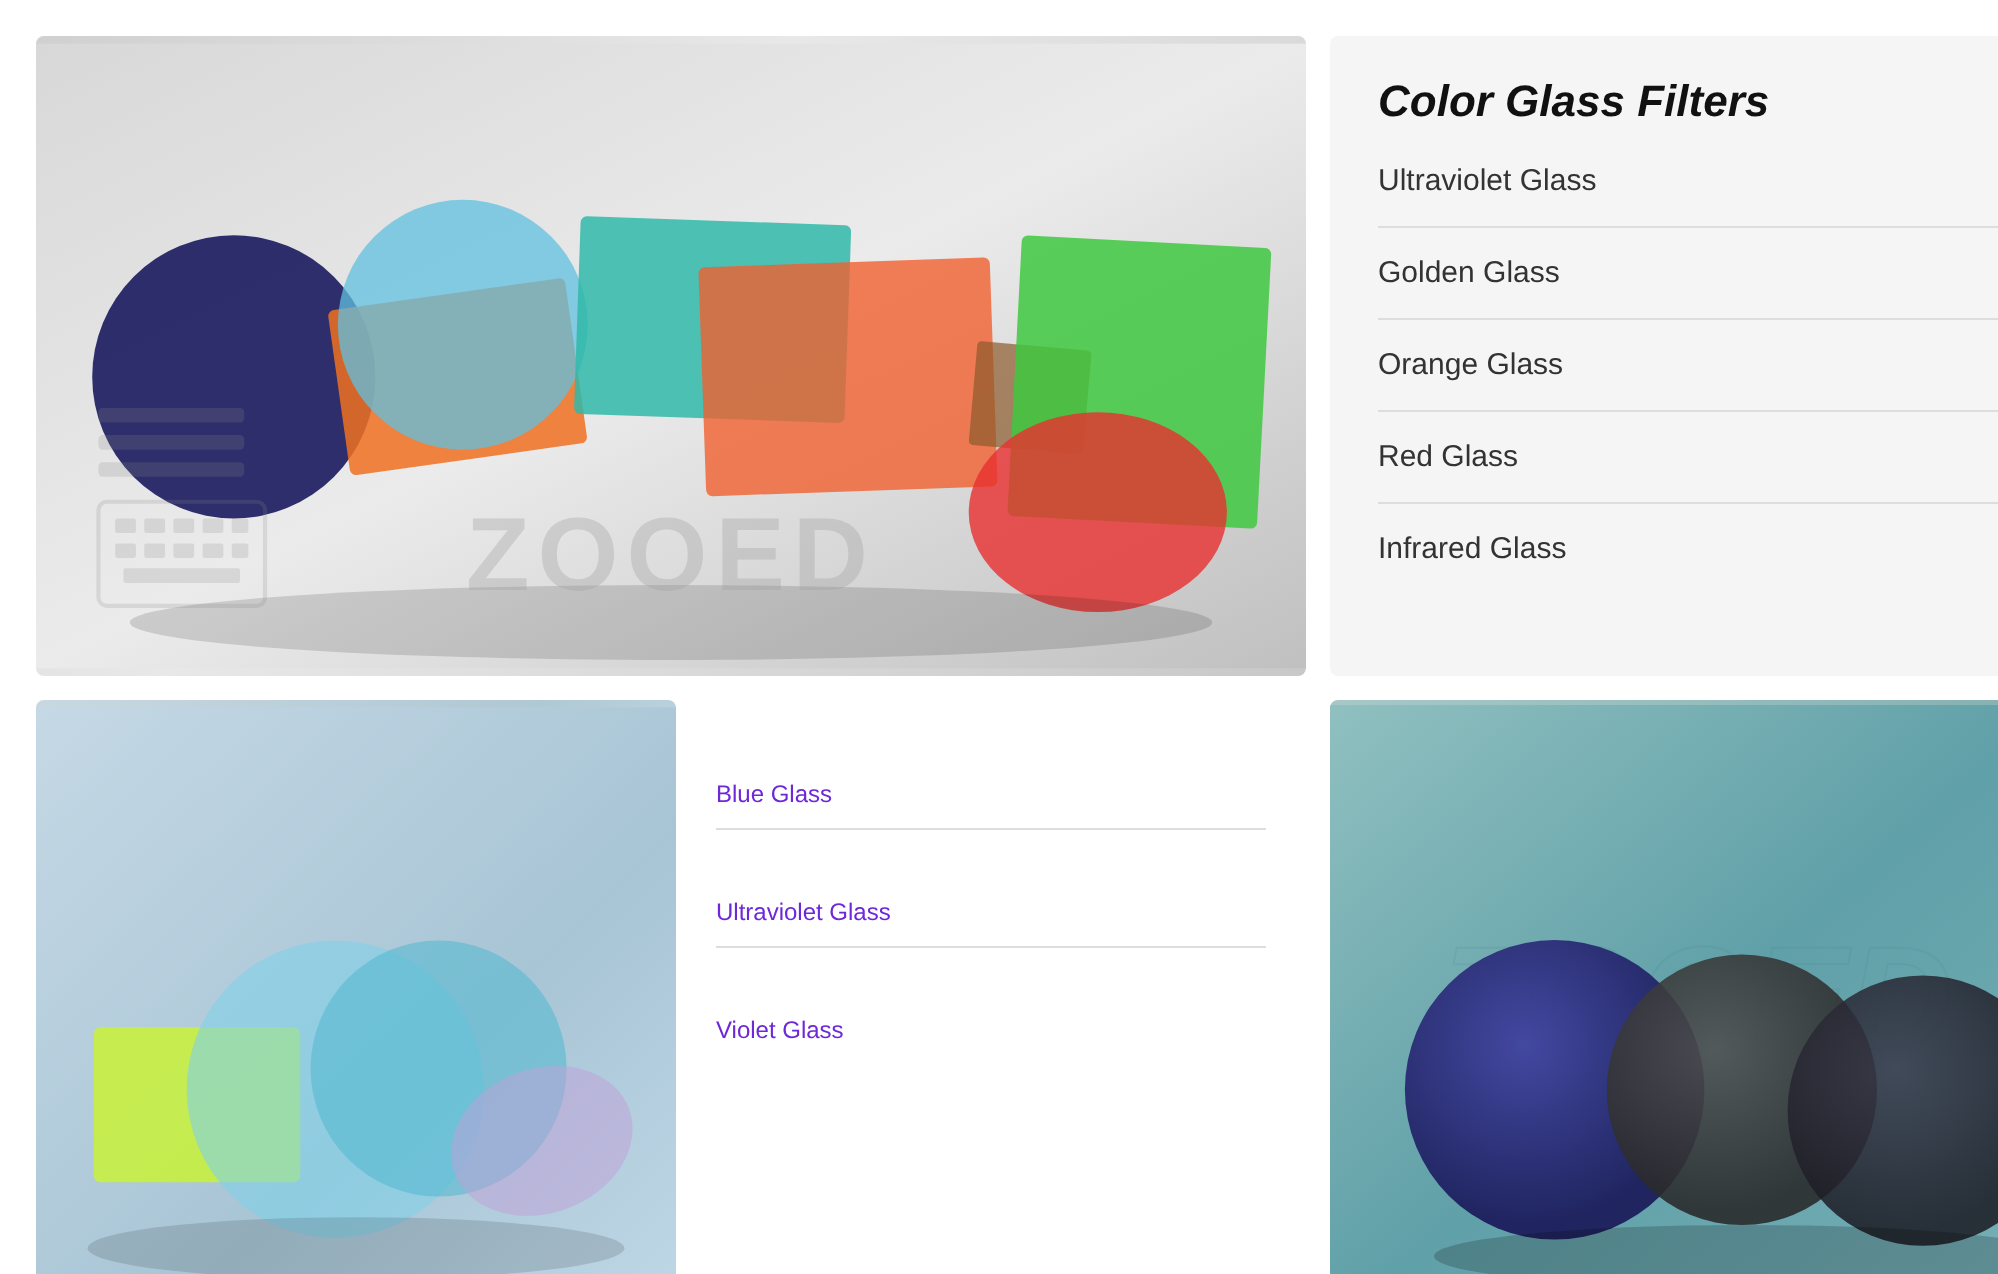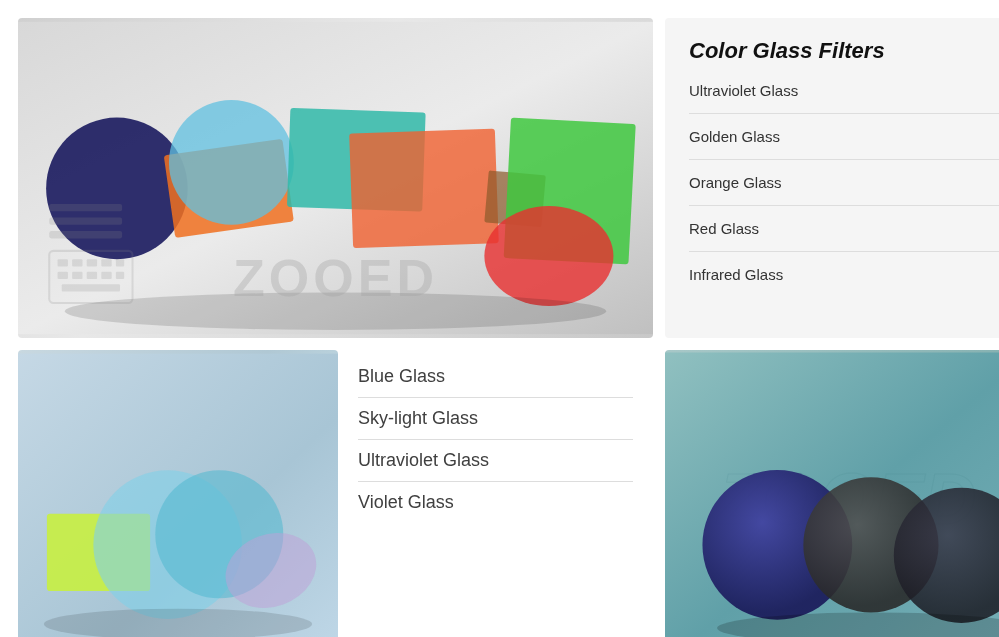--- a/index.html
+++ b/index.html
@@ -122,24 +122,25 @@
     }
 
     .bottom-right-list ul {
       list-style: none;
       display: flex;
       flex-direction: column;
       gap: 10px;
     }
 
     .bottom-right-list li {
-      font-size: 18px;
-      color: #404040;
+      font-size: 12px;
+      color: #6d28d9;
       border-bottom: 1px solid #dddddd;
       padding-bottom: 10px;
+      margin-top: 24px;
     }
 
     .bottom-right-list li:last-child {
       border-bottom: none;
     }
 
     
     .bottom-right-image {
       grid-column: 2;
       grid-row: 2;
@@ -248,21 +249,20 @@
 
         <ellipse cx="245" cy="210" rx="45" ry="35" fill="#c0a0d8" opacity="0.5" transform="rotate(-20, 245, 210)"></ellipse>
 
         <ellipse cx="155" cy="262" rx="130" ry="15" fill="#00000020"></ellipse>
       </svg>
     </div>
 
     <div class="bottom-right-list">
       <ul>
         <li>Blue Glass</li>
-        <li>Sky-light Glass</li>
         <li>Ultraviolet Glass</li>
         <li>Violet Glass</li>
       </ul>
     </div>
   </div>
 
   <div class="bottom-right-image">
     <svg width="100%" height="100%" viewBox="0 0 350 300" xmlns="http://www.w3.org/2000/svg">
       <defs>
         <linearGradient id="bg3" x1="0%" y1="0%" x2="100%" y2="100%">

